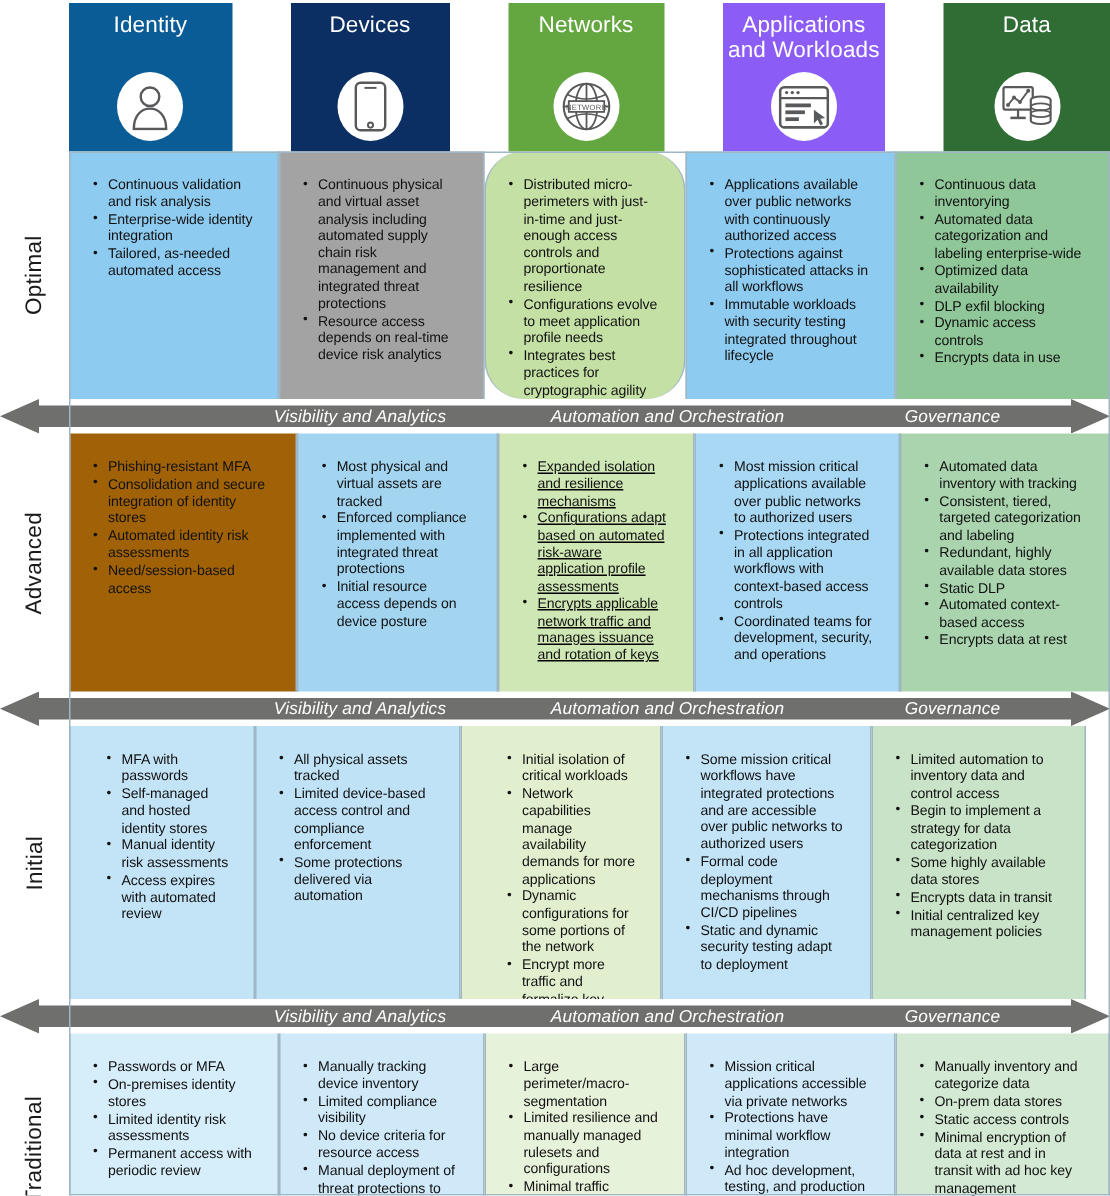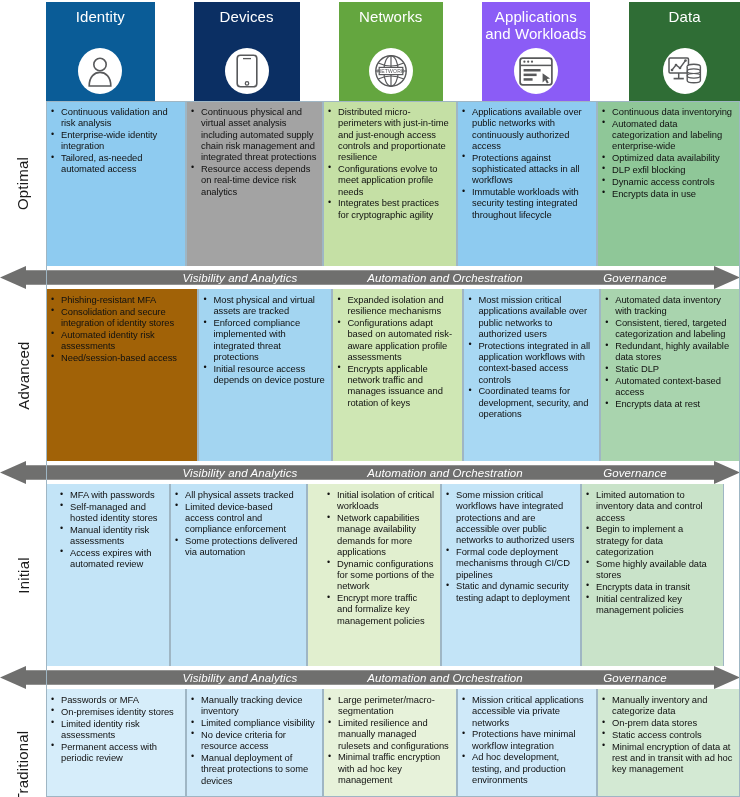--- a/index.html
+++ b/index.html
@@ -73,21 +73,21 @@
   }
   .cell{
     box-sizing:border-box;
     padding:5px 5px 4px 3px;
     border-left:1px solid #9fb6c4;
     border-right:1px solid #9fb6c4;
     overflow:hidden;
   }
   .cell:first-child{border-left:1px solid #9fb6c4;}
   .cell ul{
-    margin:0;padding:0;list-style:none;
+    margin:11px;padding:0;list-style:none;
   }
   .cell li{
     position:relative;
     padding-left:11px;
     font-size:9.4px;
     line-height:11.3px;
     color:#111111;
     margin-bottom:0.5px;
     letter-spacing:-0.05px;
   }
@@ -218,21 +218,21 @@
             <li>Enterprise-wide identity integration</li>
             <li>Tailored, as-needed automated access</li>
           </ul>
         </div>
         <div class="cell" style="width: 137px; background: #a3a3a3;">
           <ul>
             <li>Continuous physical and virtual asset analysis including automated supply chain risk management and integrated threat protections</li>
             <li>Resource access depends on real-time device risk analytics</li>
           </ul>
         </div>
-        <div class="cell" style="width: 134px; background: rgb(197, 224, 165);">
+        <div class="cell" style="width: 134px; background: rgb(197, 224, 165); border-radius: 26px;">
           <ul>
             <li>Distributed micro-perimeters with just-in-time and just-enough access controls and proportionate resilience</li>
             <li>Configurations evolve to meet application profile needs</li>
             <li>Integrates best practices for cryptographic agility</li>
           </ul>
         </div>
         <div class="cell" style="width: 140px; background: rgb(142, 203, 240);">
           <ul>
             <li>Applications available over public networks with continuously authorized access</li>
             <li>Protections against sophisticated attacks in all workflows</li>
@@ -272,21 +272,21 @@
             <li>Need/session-based access</li>
           </ul>
         </div>
         <div class="cell" style="width: 137px; background: rgb(163, 213, 241);">
           <ul>
             <li>Most physical and virtual assets are tracked</li>
             <li>Enforced compliance implemented with integrated threat protections</li>
             <li>Initial resource access depends on device posture</li>
           </ul>
         </div>
-        <div class="cell" style="width: 134px; background: rgb(207, 231, 180);">
+        <div class="cell" style="width: 134px; background: rgb(207, 231, 180); text-decoration: underline;">
           <ul>
             <li>Expanded isolation and resilience mechanisms</li>
             <li>Configurations adapt based on automated risk-aware application profile assessments</li>
             <li>Encrypts applicable network traffic and manages issuance and rotation of keys</li>
           </ul>
         </div>
         <div class="cell" style="width: 140px; background: rgb(168, 216, 243);">
           <ul>
             <li>Most mission critical applications available over public networks to authorized users</li>
             <li>Protections integrated in all application workflows with context-based access controls</li>

